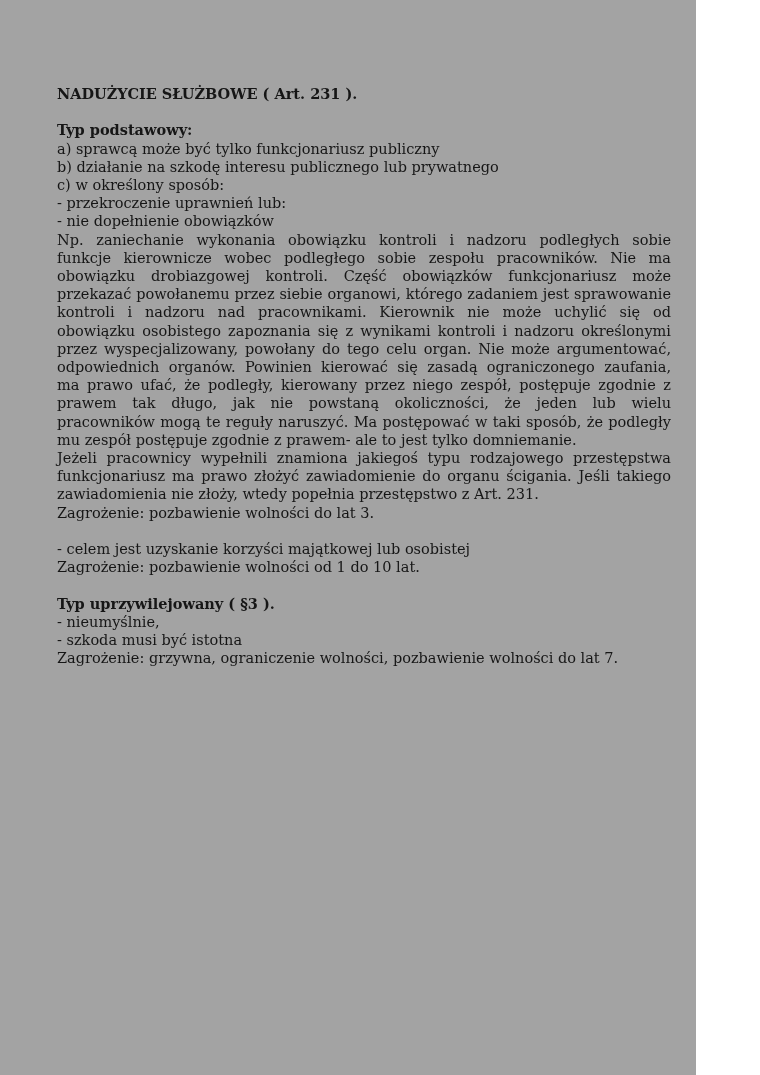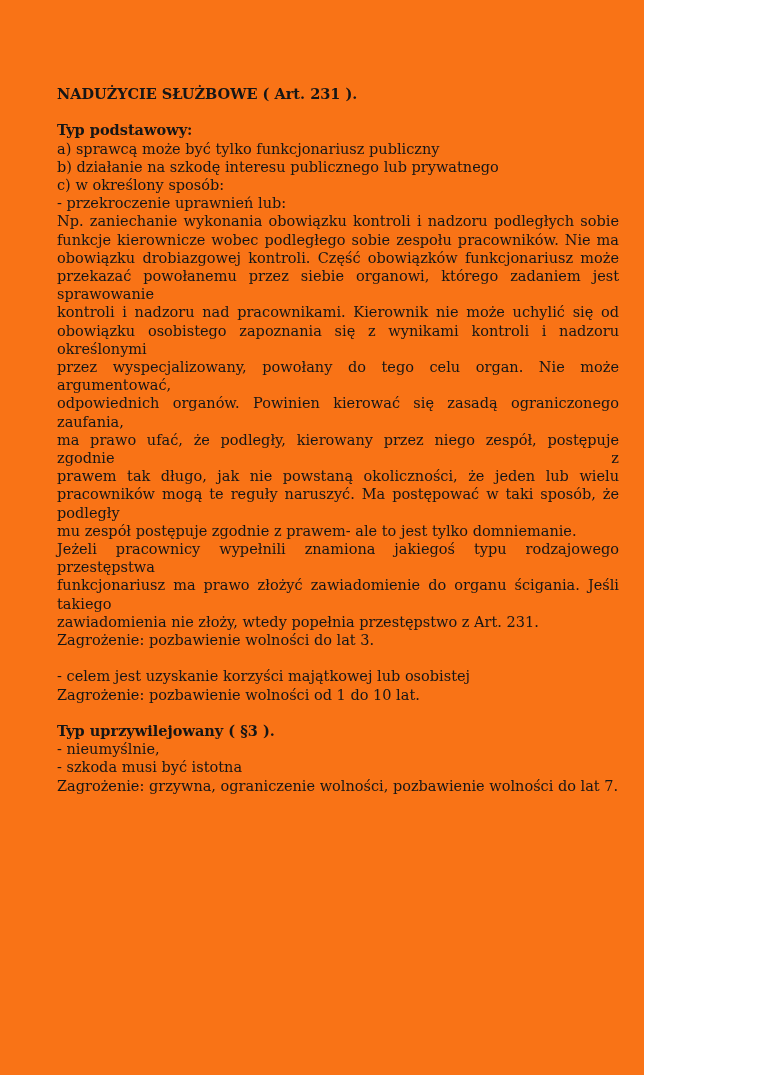--- a/index.html
+++ b/index.html
@@ -8,24 +8,24 @@
     padding: 0;
     background: #ffffff;
   }
   body {
     width: 760px;
     height: 1075px;
     overflow: hidden;
   }
   .page {
     box-sizing: border-box;
-    width: 644px;
+    width: 696px;
     height: 1075px;
     padding: 85px 25px 0 57px;
-    background: #f97316;
+    background: #a3a3a3;
     color: #161616;
     font-family: "DejaVu Serif", "Liberation Serif", serif;
     font-size: 14.5px;
     line-height: 18.2px;
   }
   .line {
     min-height: 18.2px;
     white-space: normal;
   }
   .blank {
@@ -44,20 +44,21 @@
 
 <div class="page">
   <div class="line b">NADUŻYCIE SŁUŻBOWE ( Art. 231 ).</div>
 
   <div class="line blank"></div>
   <div class="line b">Typ podstawowy:</div>
   <div class="line">a) sprawcą może być tylko funkcjonariusz publiczny</div>
   <div class="line">b) działanie na szkodę interesu publicznego lub prywatnego</div>
   <div class="line">c) w określony sposób:</div>
   <div class="line">- przekroczenie uprawnień lub:</div>
+  <div class="line">- nie dopełnienie obowiązków</div>
   <div class="line j">Np. zaniechanie wykonania obowiązku kontroli i nadzoru podległych sobie</div>
   <div class="line j">funkcje kierownicze wobec podległego sobie zespołu pracowników. Nie ma</div>
   <div class="line j">obowiązku drobiazgowej kontroli. Część obowiązków funkcjonariusz może</div>
   <div class="line j">przekazać powołanemu przez siebie organowi, którego zadaniem jest sprawowanie</div>
   <div class="line j">kontroli i nadzoru nad pracownikami. Kierownik nie może uchylić się od</div>
   <div class="line j">obowiązku osobistego zapoznania się z wynikami kontroli i nadzoru określonymi</div>
   <div class="line j">przez wyspecjalizowany, powołany do tego celu organ. Nie może argumentować,</div>
   <div class="line j">odpowiednich organów. Powinien kierować się zasadą ograniczonego zaufania,</div>
   <div class="line j">ma prawo ufać, że podległy, kierowany przez niego zespół, postępuje zgodnie z</div>
   <div class="line j">prawem tak długo, jak nie powstaną okoliczności, że jeden lub wielu</div>

